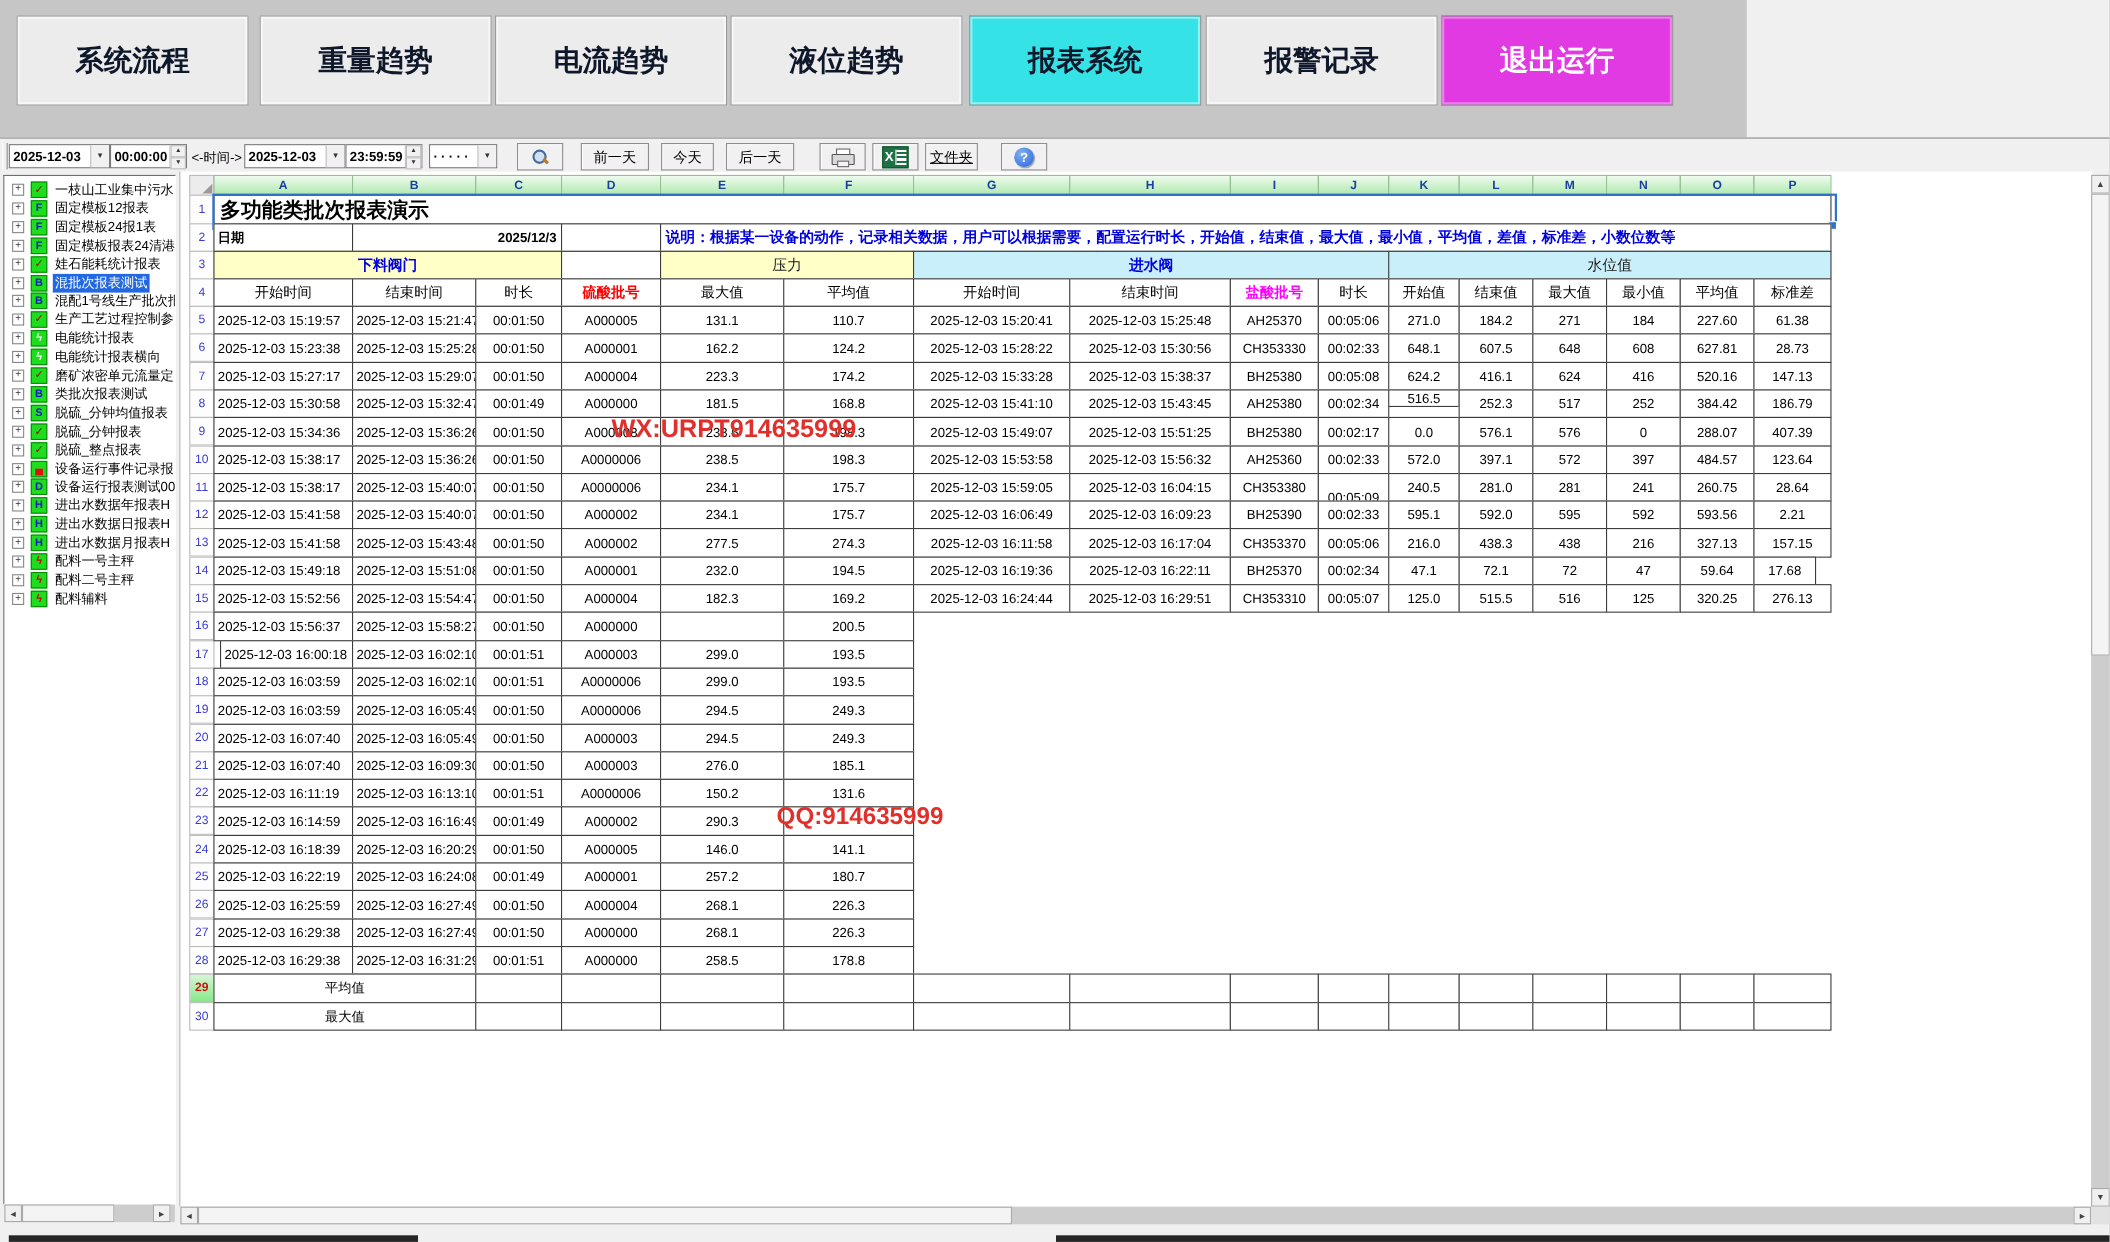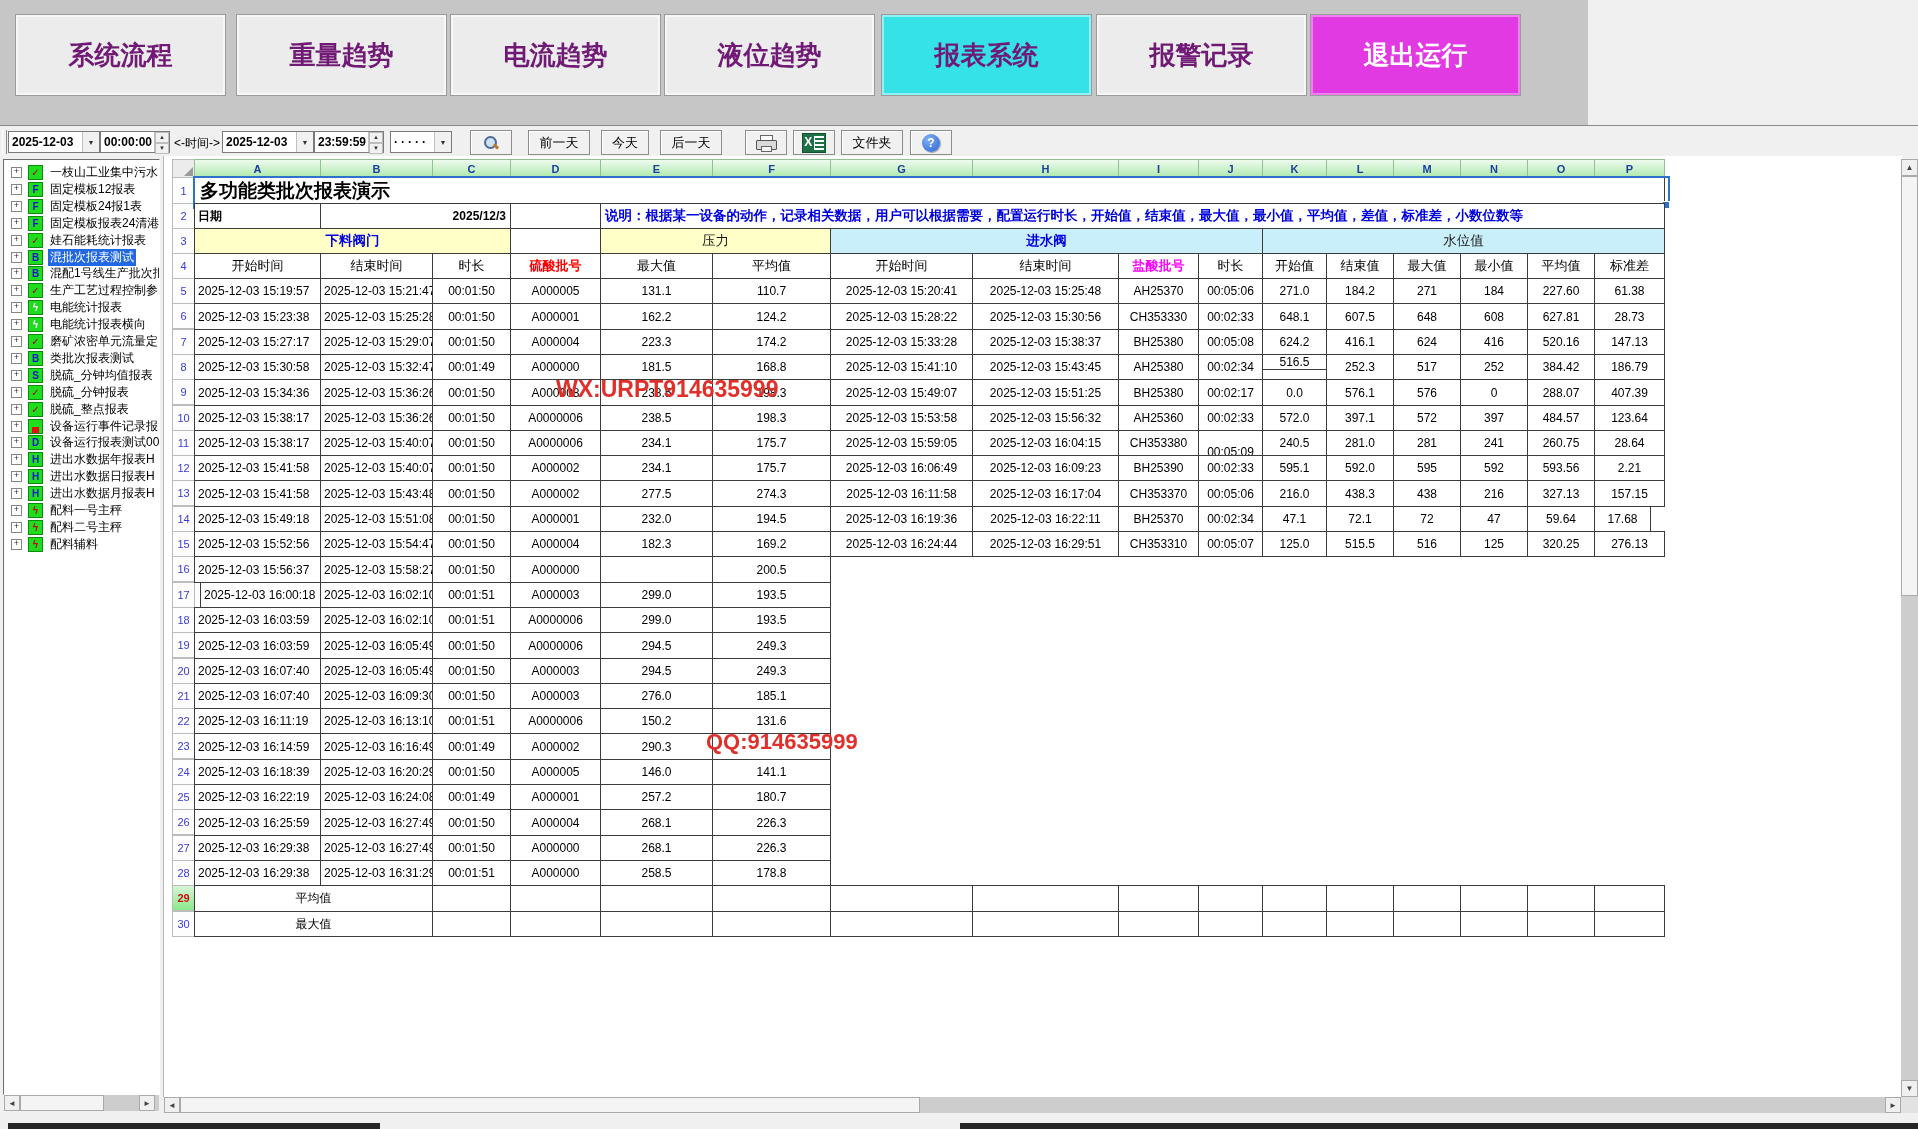--- a/index.html
+++ b/index.html
@@ -4,21 +4,21 @@
 <style>
   html,body{margin:0;padding:0;background:#888;}
   .screen{position:relative;width:1918px;height:1129px;background:#f0f0f0;overflow:hidden;
           font-family:"Liberation Sans","DejaVu Sans",sans-serif;color:#000;}
   
   .topbar{position:absolute;left:0;top:0;width:1918px;height:125px;background:#c6c6c6;}
   .topbar-light{position:absolute;left:1588px;top:0;width:330px;height:125px;background:#f0f0f0;}
   .navbtn{position:absolute;top:14px;width:209px;height:80px;background:#ececec;
           border:1px solid #9b9b9b;box-shadow:inset 0 0 0 2px #f7f7f7;
           display:flex;align-items:center;justify-content:center;
-          font-size:26px;font-weight:bold;color:#701a75;cursor:default;}
+          font-size:26px;font-weight:bold;color:#0f172a;cursor:default;}
   .navbtn.active{background:#35e2e6;box-shadow:inset 0 0 0 2px #8ff2f4;}
   .navbtn.exit{background:#e23ae2;color:#fff;box-shadow:inset 0 0 0 2px #ef7fef;}
   
   .main{position:absolute;left:0;top:125px;width:1918px;height:1004px;background:#f0f0f0;
         border-top:1px solid #8a8a8a;}
   .gripper{position:absolute;left:2px;top:4px;width:3px;height:24px;border-left:1px solid #fff;border-right:1px solid #8a8a8a;}
   
   .combo,.spin{position:absolute;top:5px;height:22px;background:#fff;border:1px solid #7a7a7a;
         font-size:12px;display:flex;align-items:center;box-sizing:border-box;}
   .combo .txt,.spin .txt{flex:1;padding-left:3px;white-space:nowrap;overflow:hidden;font-weight:bold;}
@@ -150,21 +150,21 @@
           <span class="body"></span>
           <span class="tray"></span>
         </span>
     </div>
     <div class="tbtn iconbtn" style="left:793px;">
       <span class="excel">
           <span class="x">X</span>
           <span class="grid"></span>
         </span>
     </div>
-    <div class="tbtn" style="left:841px;width:62px;">文件夹</div>
+    <div class="tbtn" style="left:841px;width:48px;text-decoration:underline;">文件夹</div>
     <div class="tbtn iconbtn" style="left:910px;">
       <span class="help">?</span>
     </div>
 
     <div class="treepanel" id="treePanel">
         <div class="titem" style="top: 4px; width: 300px;">
           <div class="texp">+</div>
           <div class="ticon" style="color: rgb(160, 0, 0);">✓</div>
           <div class="tlab">一枝山工业集中污水</div>
         </div>

